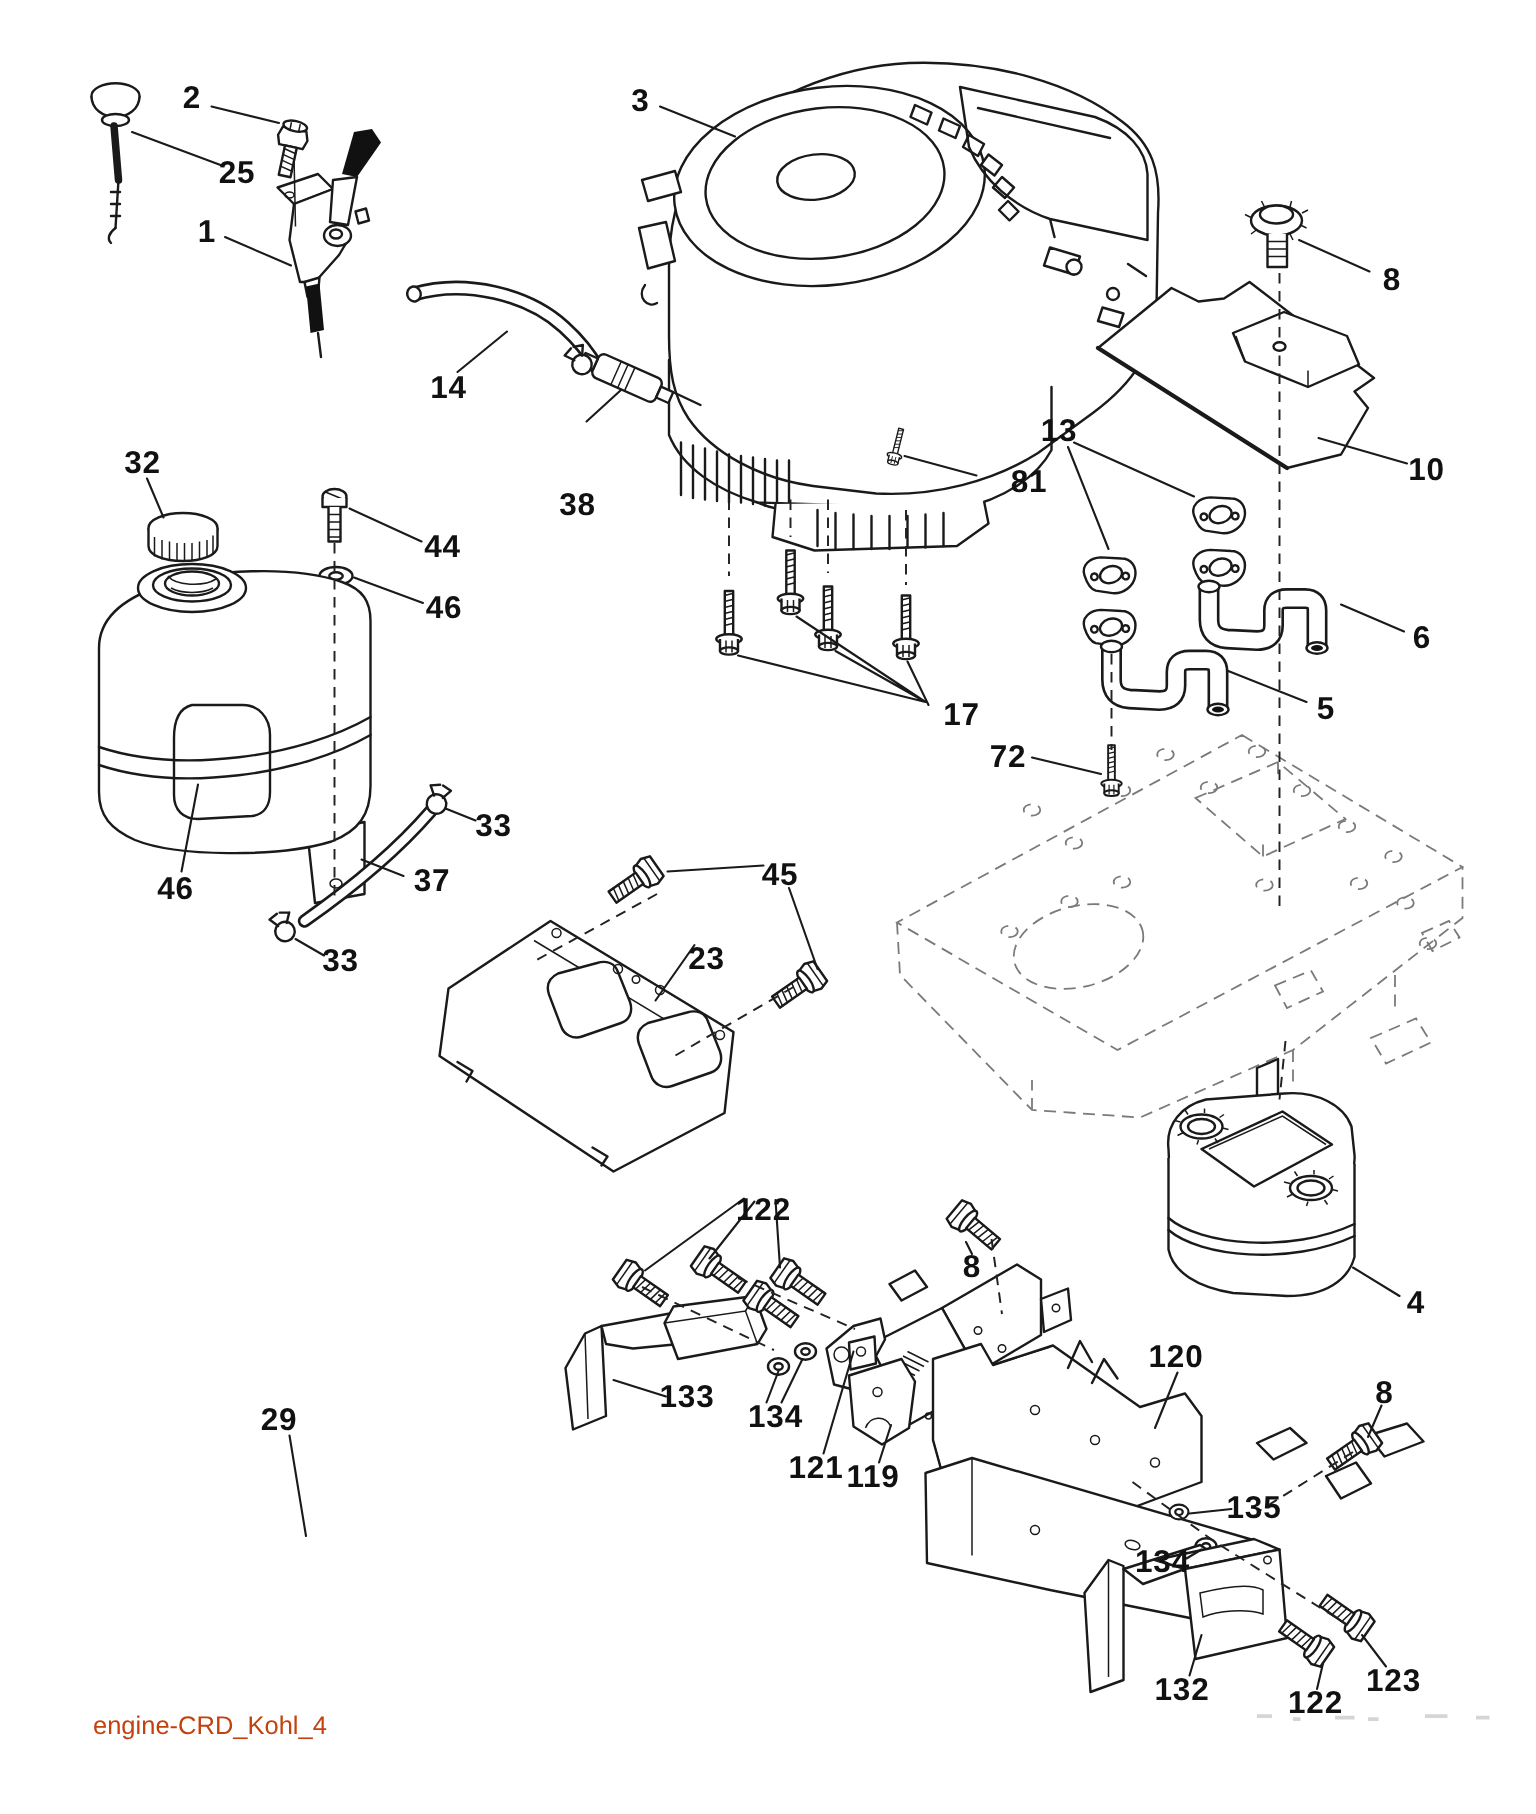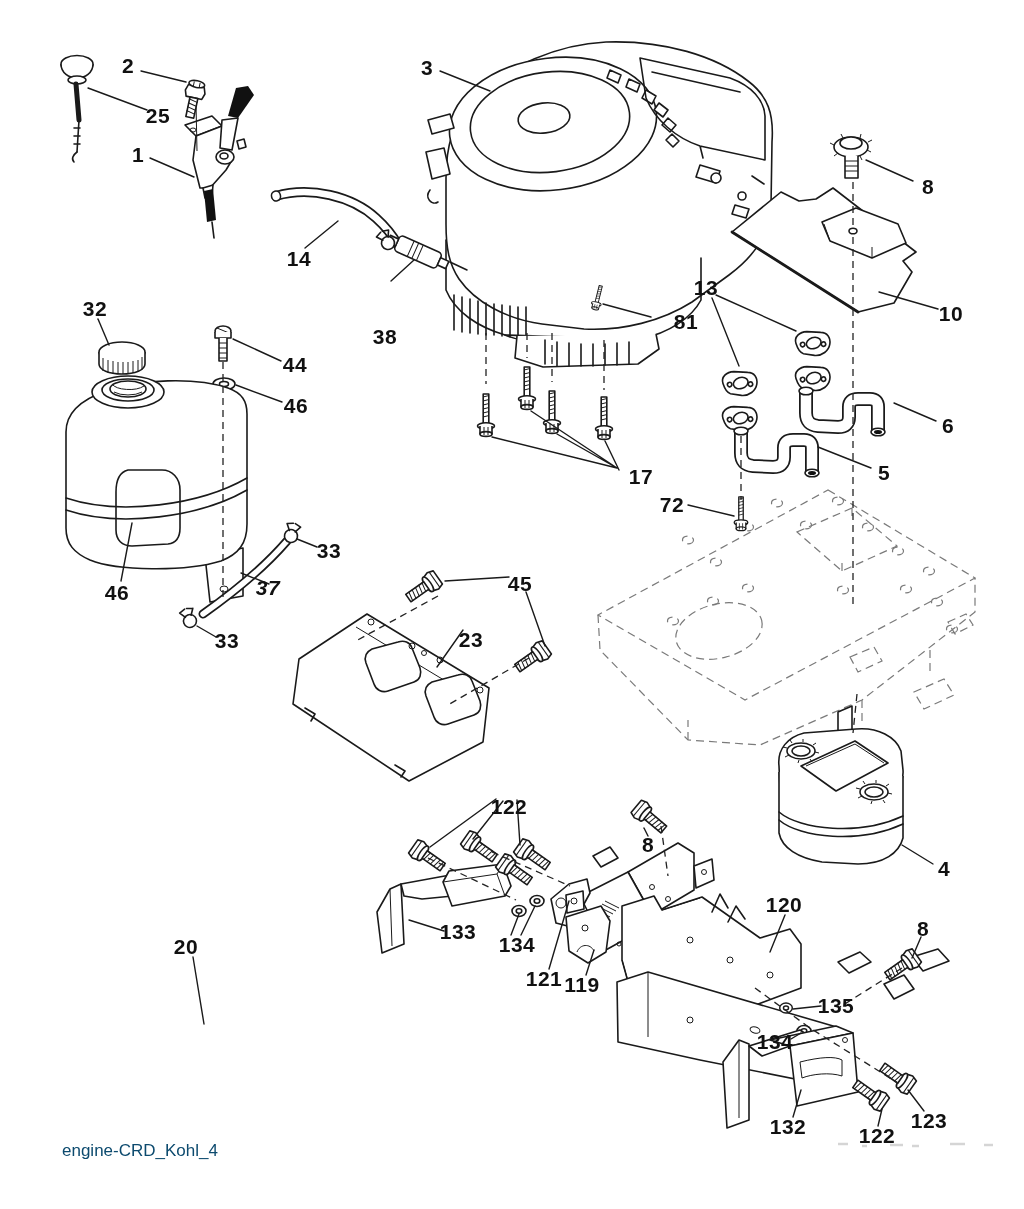--- a/index.html
+++ b/index.html
@@ -6,21 +6,21 @@
   .canvas{position:relative;width:1024px;height:1209px;background:#fff;overflow:hidden;
           font-family:"Liberation Sans",sans-serif;}
   .canvas svg{position:absolute;left:0;top:0;}
   .callout{position:absolute;transform:translate(-50%,-50%);font:700 21px "Liberation Sans",sans-serif;
            color:#111;white-space:nowrap;letter-spacing:0.5px;}
   .oe-box{position:absolute;left:57px;top:1025px;width:329px;height:108px;border:4px solid #111;
           box-sizing:border-box;display:flex;flex-direction:column;align-items:center;
           justify-content:space-between;padding:14px 6px 13px;background:#fff;}
   .oe-title{font:700 17.5px "Liberation Sans",sans-serif;color:#111;letter-spacing:0.4px;}
   .oe-sub{font:700 17px "Liberation Sans",sans-serif;color:#111;}
-  .footer{position:absolute;left:62px;top:1141px;font:400 17px "Liberation Sans",sans-serif;color:#0c4a6e;}
+  .footer{position:absolute;left:62px;top:1141px;font:400 17px "Liberation Sans",sans-serif;color:#c2410c;}
   
   .ln{stroke:#1a1a1a;stroke-width:1.6;fill:none;stroke-linejoin:round;stroke-linecap:round;}
   .fw{stroke:#1a1a1a;stroke-width:1.6;fill:#fff;stroke-linejoin:round;}
   .thn{stroke:#1a1a1a;stroke-width:1;fill:none;}
   .thk{stroke:#1a1a1a;stroke-width:2.8;fill:none;stroke-linecap:round;}
   .blk{fill:#111;stroke:none;}
   .ldr{stroke:#1a1a1a;stroke-width:1.4;fill:none;stroke-linecap:round;}
   .dsh{stroke:#222;stroke-width:1.3;stroke-dasharray:7 5;fill:none;}
   .chs{stroke:#7a7a7a;stroke-width:1.2;stroke-dasharray:8 5;fill:none;}
   .wm{stroke:#d5d5d5;stroke-width:2.5;fill:none;}
@@ -414,27 +414,27 @@
       <div class="callout" style="left: 666px; top: 322px; margin-left: 20px;">81</div>
       <div class="callout" style="left: 948px; top: 426px;">6</div>
       <div class="callout" style="left: 884px; top: 473px;">5</div>
       <div class="callout" style="left: 624px; top: 477px; margin-left: 17px;">17</div>
       <div class="callout" style="left: 672px; top: 505px;">72</div>
       <div class="callout" style="left: 95px; top: 309px;">32</div>
       <div class="callout" style="left: 295px; top: 365px;">44</div>
       <div class="callout" style="left: 296px; top: 406px; text-align: right;">46</div>
       <div class="callout" style="left: 117px; top: 593px;">46</div>
       <div class="callout" style="left: 329px; top: 551px;">33</div>
-      <div class="callout" style="left: 268px; top: 588px; font-style: italic;">37</div>
+      <div class="callout" style="left: 288px; top: 588px;">37</div>
       <div class="callout" style="left: 227px; top: 641px;">33</div>
       <div class="callout" style="left: 520px; top: 584px;">45</div>
       <div class="callout" style="left: 471px; top: 640px;">23</div>
       <div class="callout" style="left: 509px; top: 807px;">122</div>
       <div class="callout" style="left: 648px; top: 845px;">8</div>
-      <div class="callout" style="left: 186px; top: 947px;">20</div>
+      <div class="callout" style="left: 186px; top: 947px;">29</div>
       <div class="callout" style="left: 458px; top: 932px;">133</div>
       <div class="callout" style="left: 517px; top: 945px;">134</div>
       <div class="callout" style="left: 544px; top: 979px;">121</div>
       <div class="callout" style="left: 582px; top: 985px;">119</div>
       <div class="callout" style="left: 784px; top: 905px;">120</div>
       <div class="callout" style="left: 944px; top: 869px;">4</div>
       <div class="callout" style="left: 923px; top: 929px;">8</div>
       <div class="callout" style="left: 836px; top: 1006px; text-align: center;">135</div>
       <div class="callout" style="left: 775px; top: 1042px;">134</div>
       <div class="callout" style="left: 788px; top: 1127px;">132</div>

